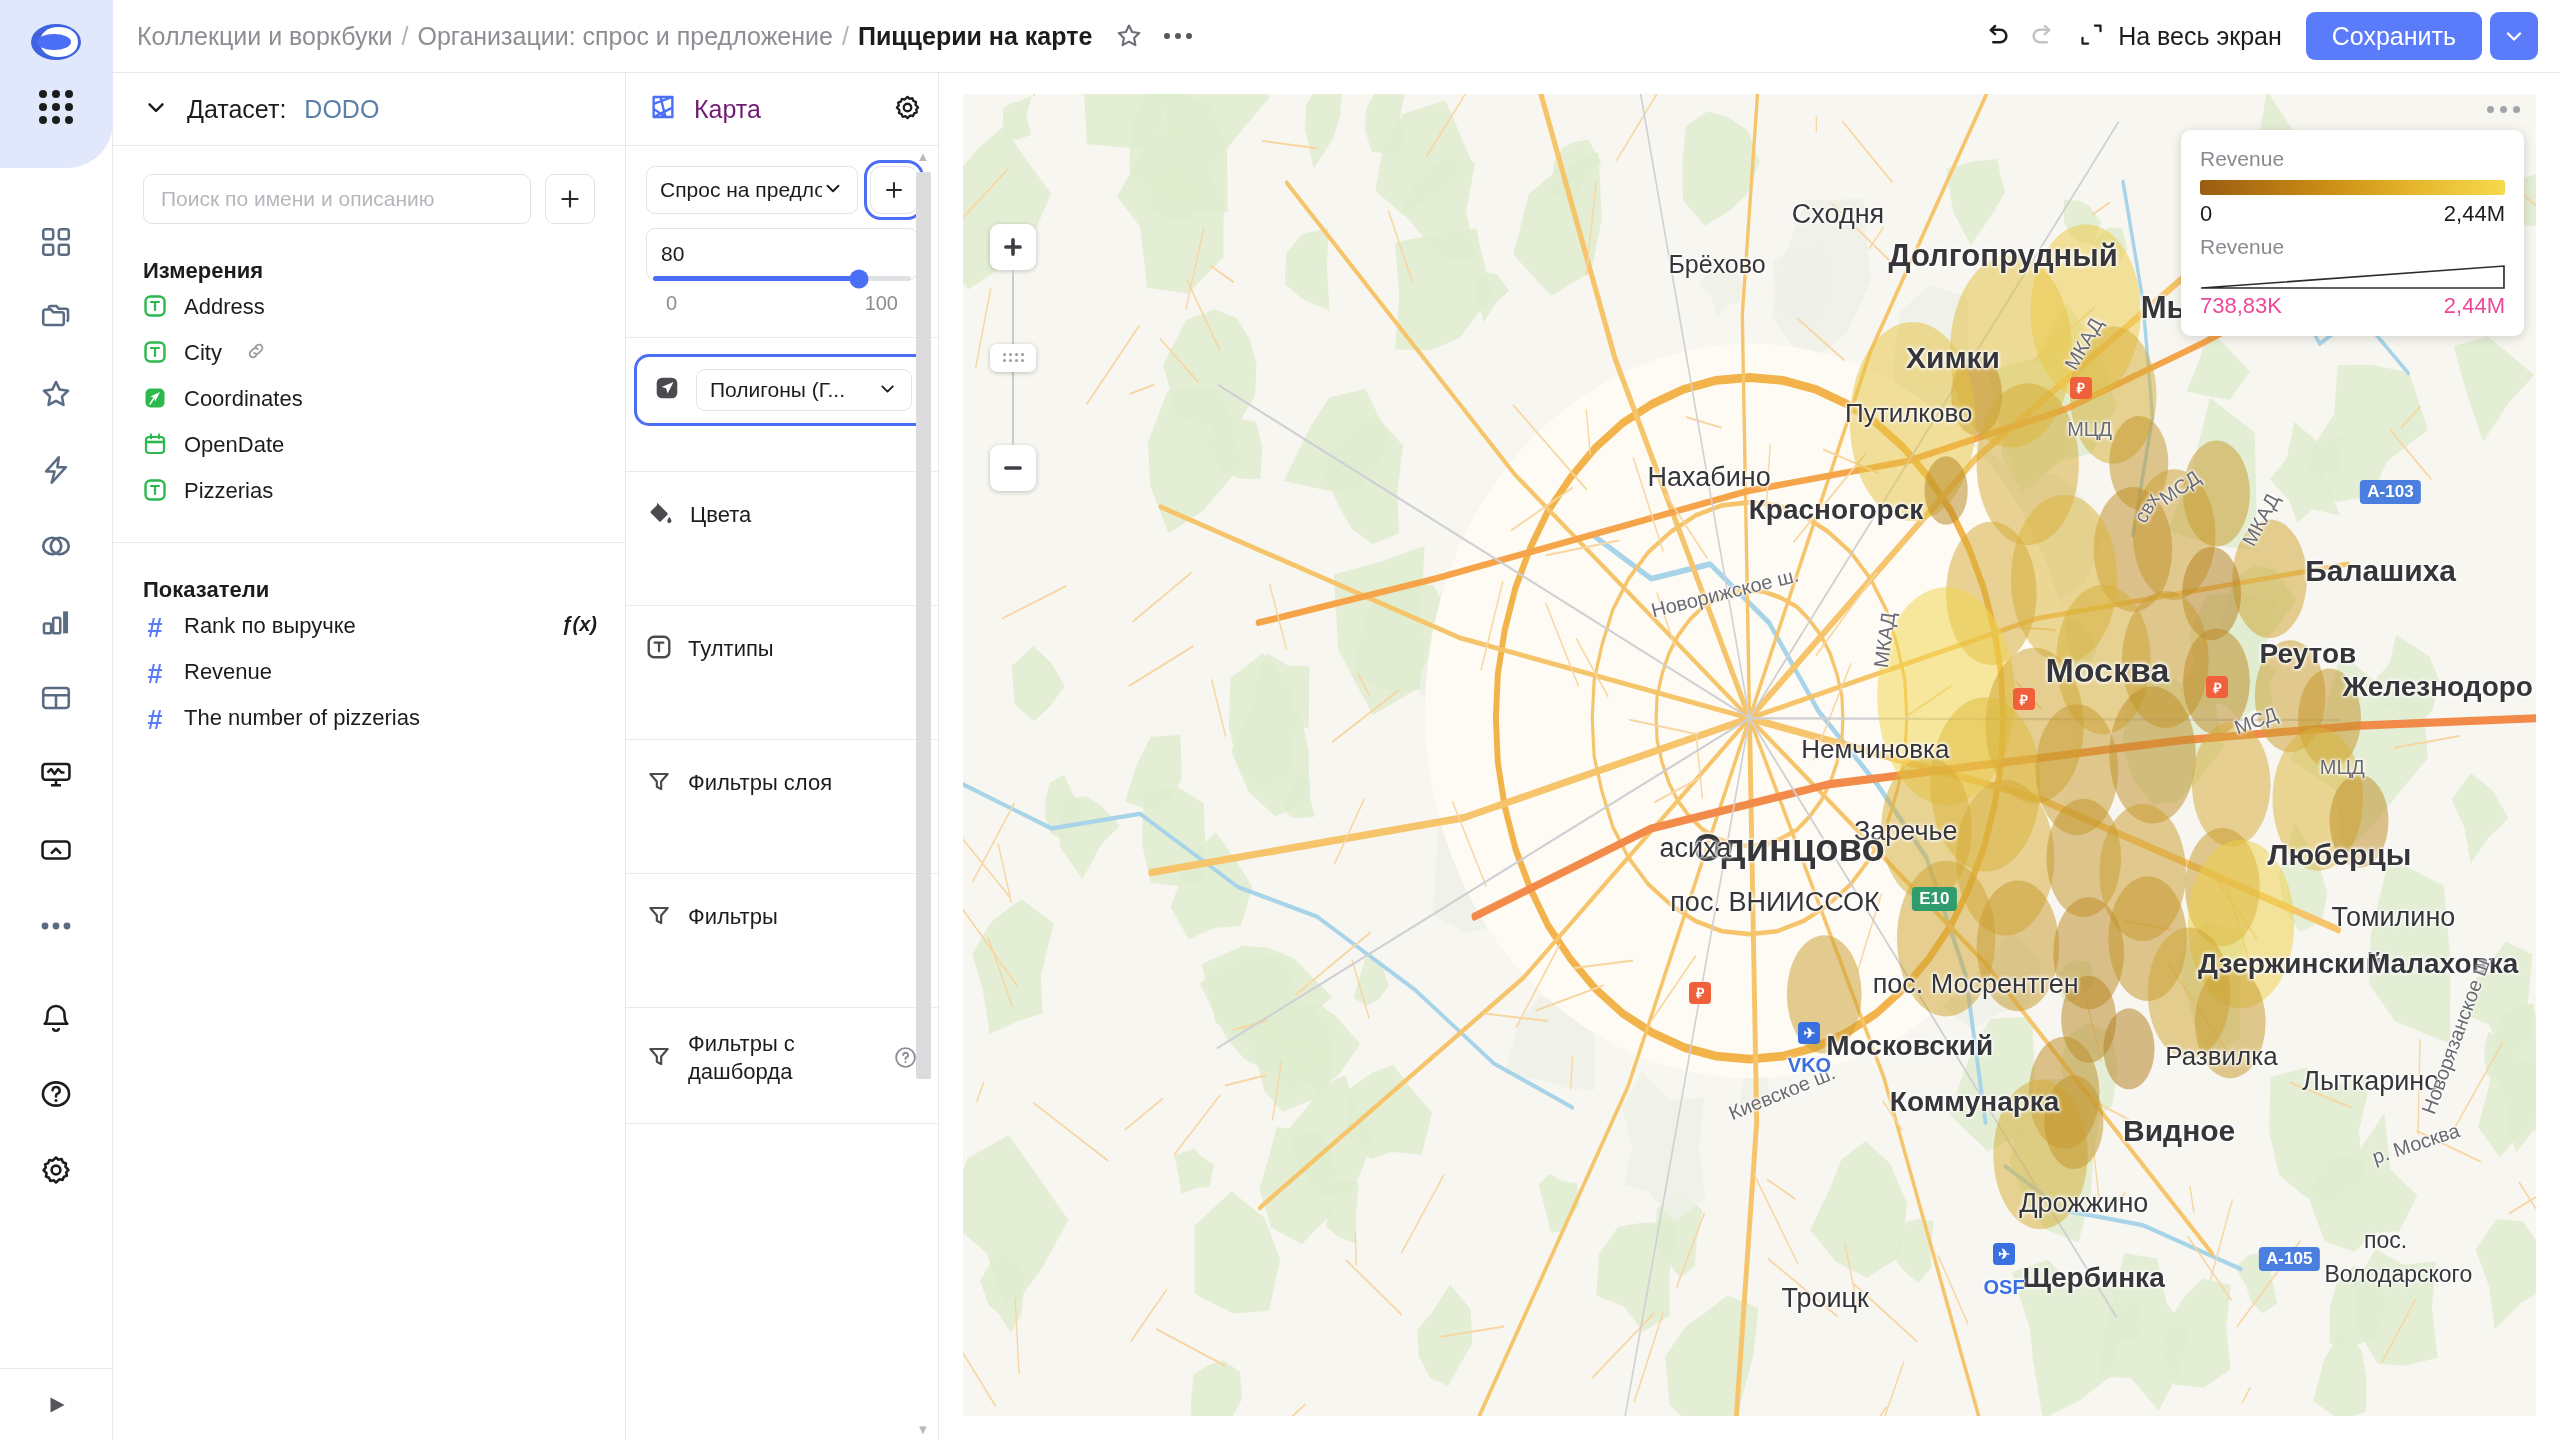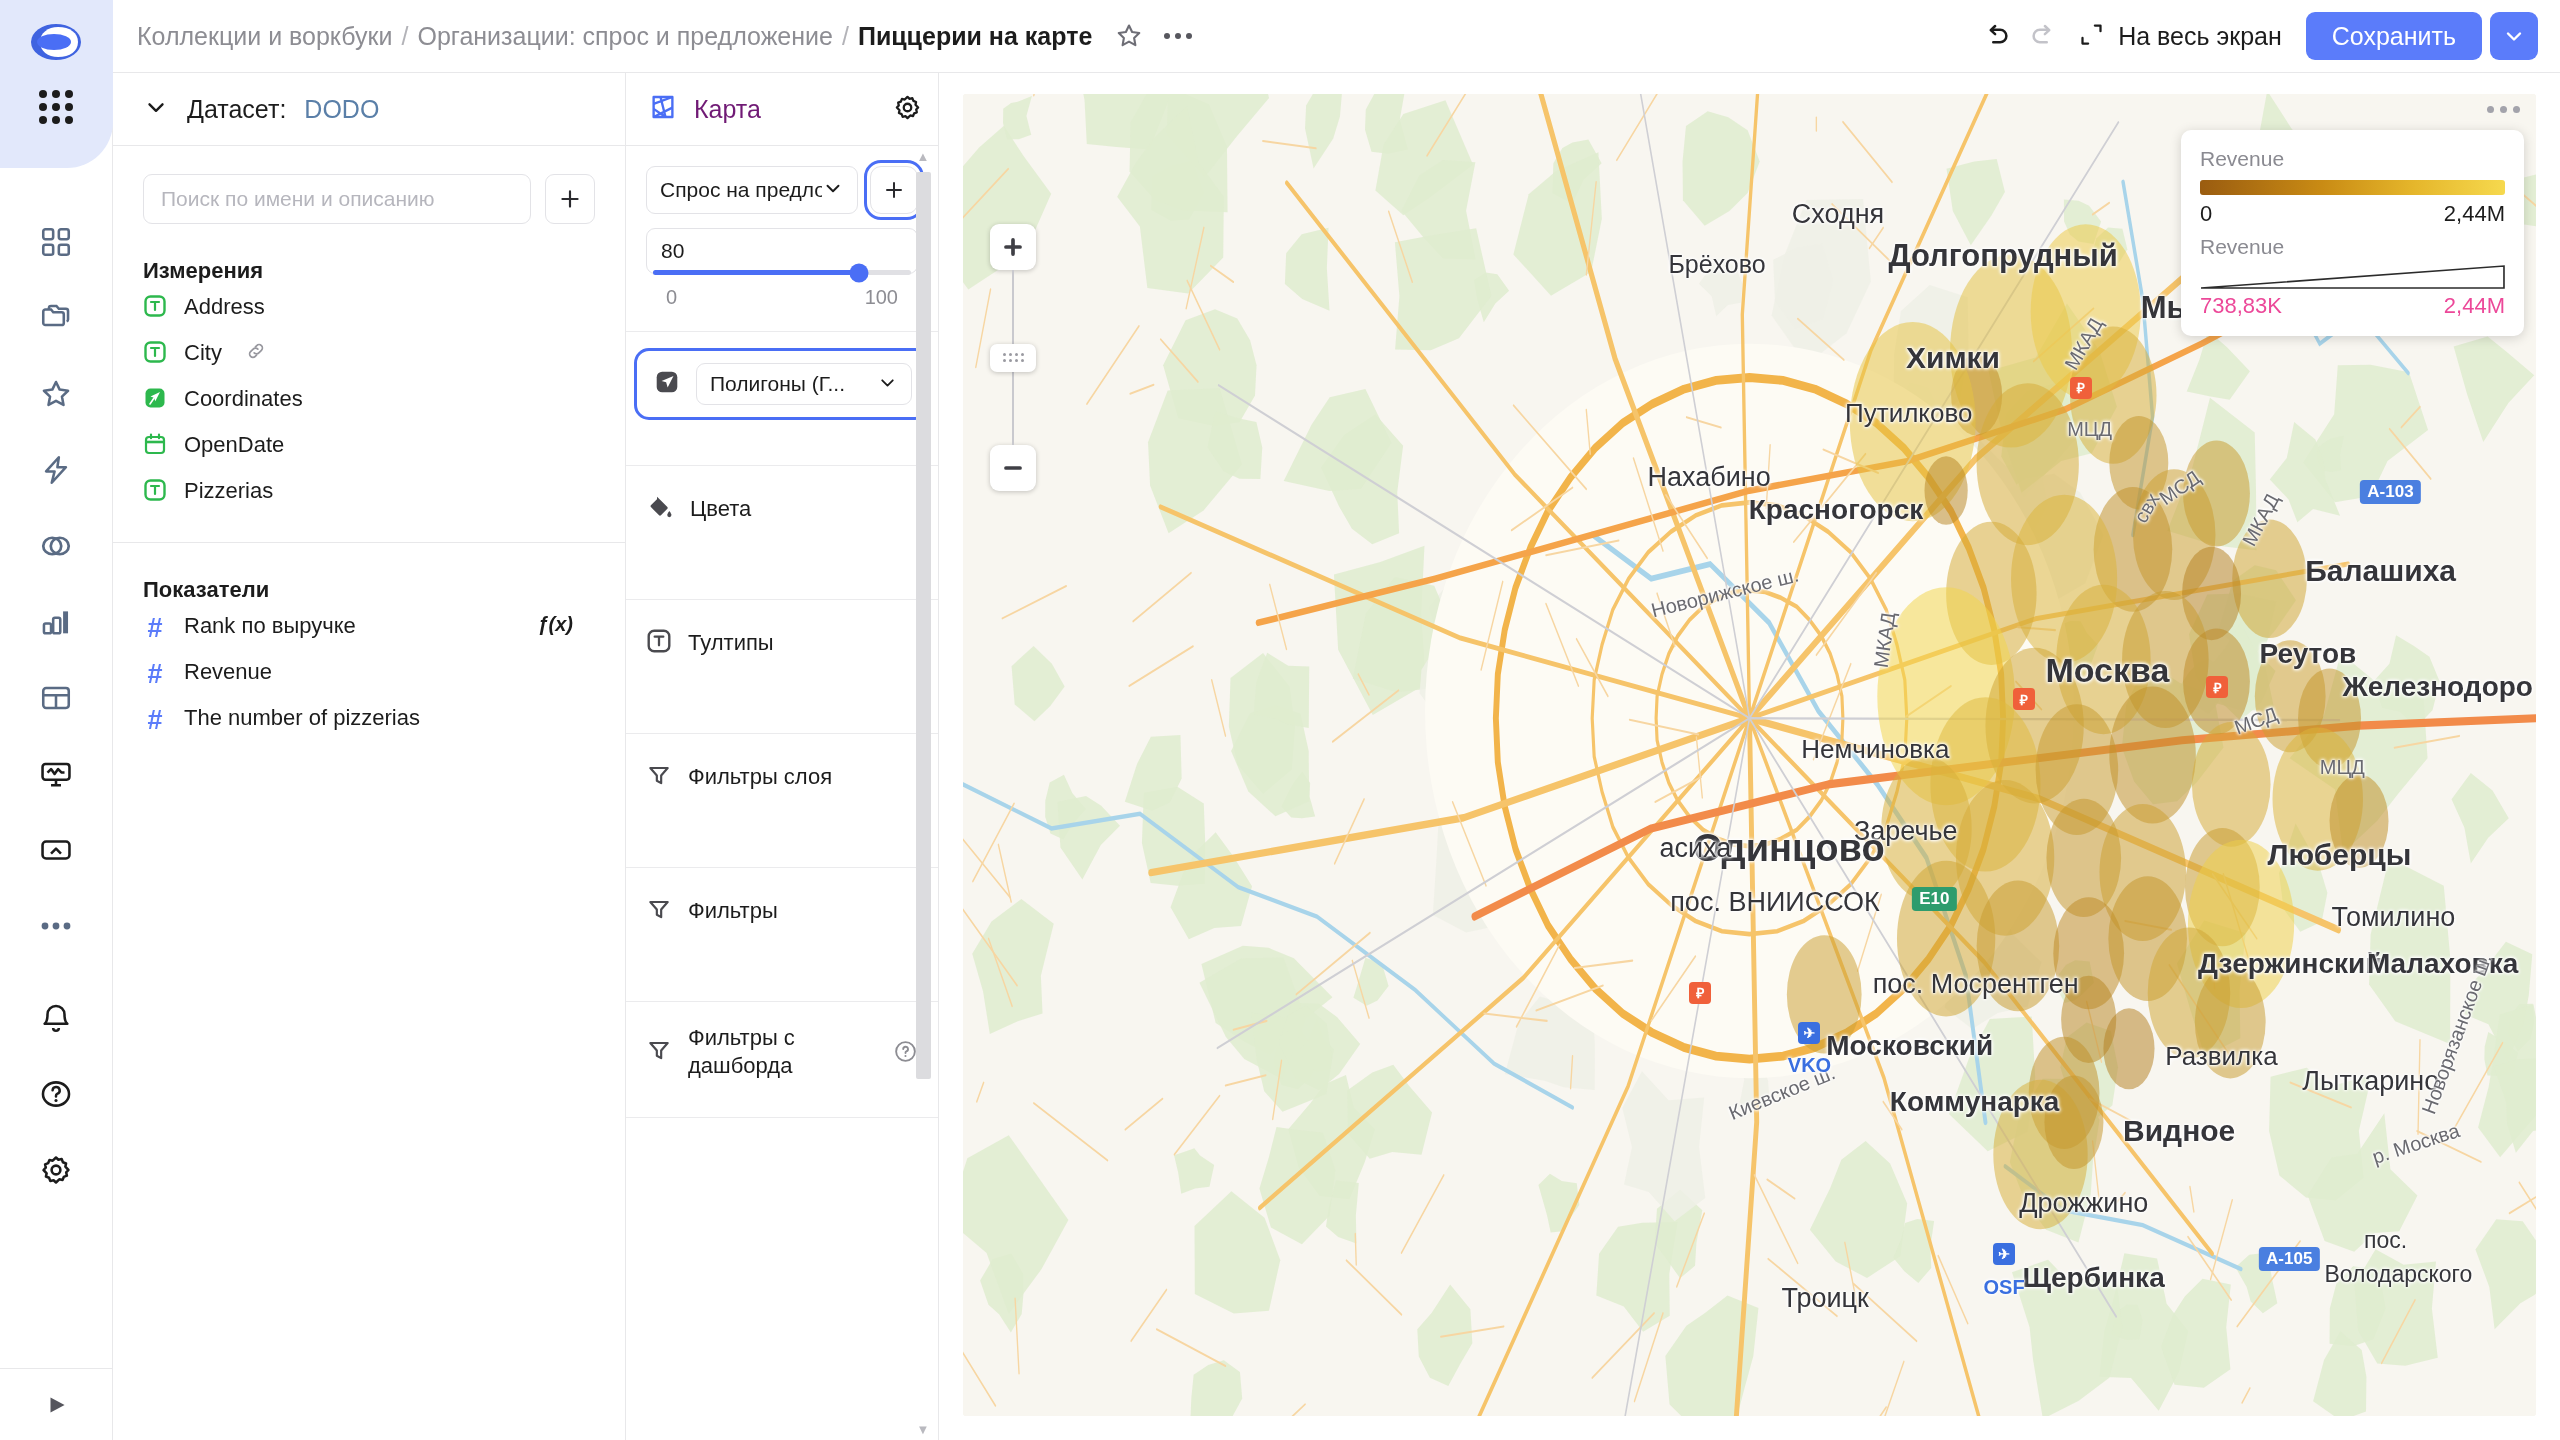--- a/index.html
+++ b/index.html
@@ -104,21 +104,21 @@
     display: flex; align-items: center; justify-content: center; cursor: pointer; color: #2a2a2e;
   }
   .ds-section-title { font-size: 22px; font-weight: 700; color: #1c1c1c; padding: 34px 0 6px 30px; }
   .ds-divider { height: 1px; background: #e8e8ea; margin-top: 18px; }
   .ds-list { padding-top: 4px; }
   .ds-item {
     height: 46px; display: flex; align-items: flex-start; padding-left: 30px; gap: 17px; cursor: pointer;
   }
   .ds-item-label { font-size: 22px; color: #1c1c1c; }
   .ds-item-link { margin-left: 6px; display: flex; color: #97979e; }
-  .ds-item-fx { margin-left: auto; margin-right: 52px; font-size: 20px; font-style: italic; font-weight: 700; color: #1c1c1c; }
+  .ds-item-fx { margin-left: auto; margin-right: 28px; font-size: 20px; font-style: italic; font-weight: 700; color: #1c1c1c; }
   .hash { font-size: 27px; color: #5b7cfa; font-weight: 600; width: 24px; text-align: center; }
 
   
   .cfg-panel { width: 313px; flex: 0 0 313px; border-right: 1px solid #e8e8ea; display: flex; flex-direction: column; background: #fff; position: relative; }
   .cfg-head {
     height: 73px; flex: 0 0 73px; border-bottom: 1px solid #e8e8ea;
     display: flex; align-items: center; padding: 0 16px 0 22px; gap: 16px;
   }
   .cfg-head-title { font-size: 25px; color: #701a75; flex: 1; }
   .cfg-scroll { flex: 1; position: relative; overflow: hidden; }
@@ -130,21 +130,21 @@
     display: flex; align-items: center; padding: 0 13px; cursor: pointer; background: #fff; min-width: 0;
   }
   .select-label { font-size: 21px; color: #1c1c1c; flex: 1; overflow: hidden; white-space: nowrap; }
   .plus-box {
     width: 48px; height: 48px; border: 1px solid #e3e3e7; border-radius: 9px;
     display: flex; align-items: center; justify-content: center; cursor: pointer; color: #2a2a2e; background: #fff;
   }
   .focus-ring { outline: 3px solid #4a6ef5; outline-offset: 3px; border-radius: 11px; }
   .slider-wrap { padding: 14px 20px 0 20px; }
   .slider-box {
-    height: 46px; border: 1px solid #e3e3e7; border-radius: 9px; position: relative;
+    height: 52px; border: 1px solid #e3e3e7; border-radius: 9px; position: relative;
     display: flex; align-items: center; padding: 0 14px; background: #fff;
   }
   .slider-value { font-size: 21px; color: #1c1c1c; }
   .slider-track {
     position: absolute; left: 6px; right: 6px; bottom: -2px; height: 5px;
     background: #e0e0e4; border-radius: 3px;
   }
   .slider-fill { position: absolute; left: 0; top: 0; bottom: 0; background: #4a6ef5; border-radius: 3px; }
   .slider-knob {
     position: absolute; width: 19px; height: 19px; border-radius: 50%; background: #4a6ef5;

